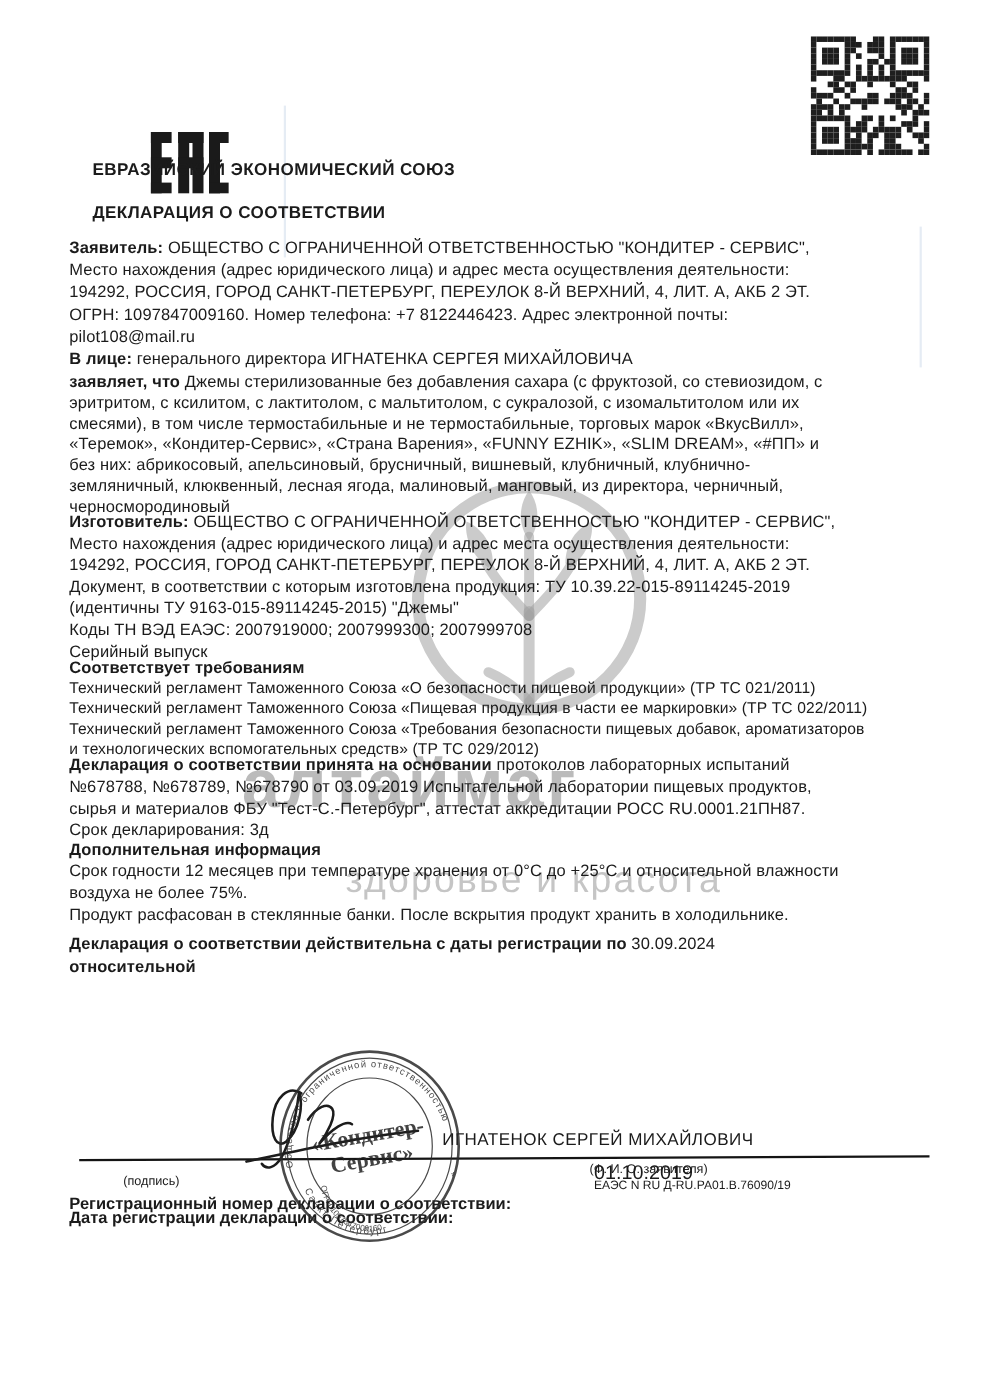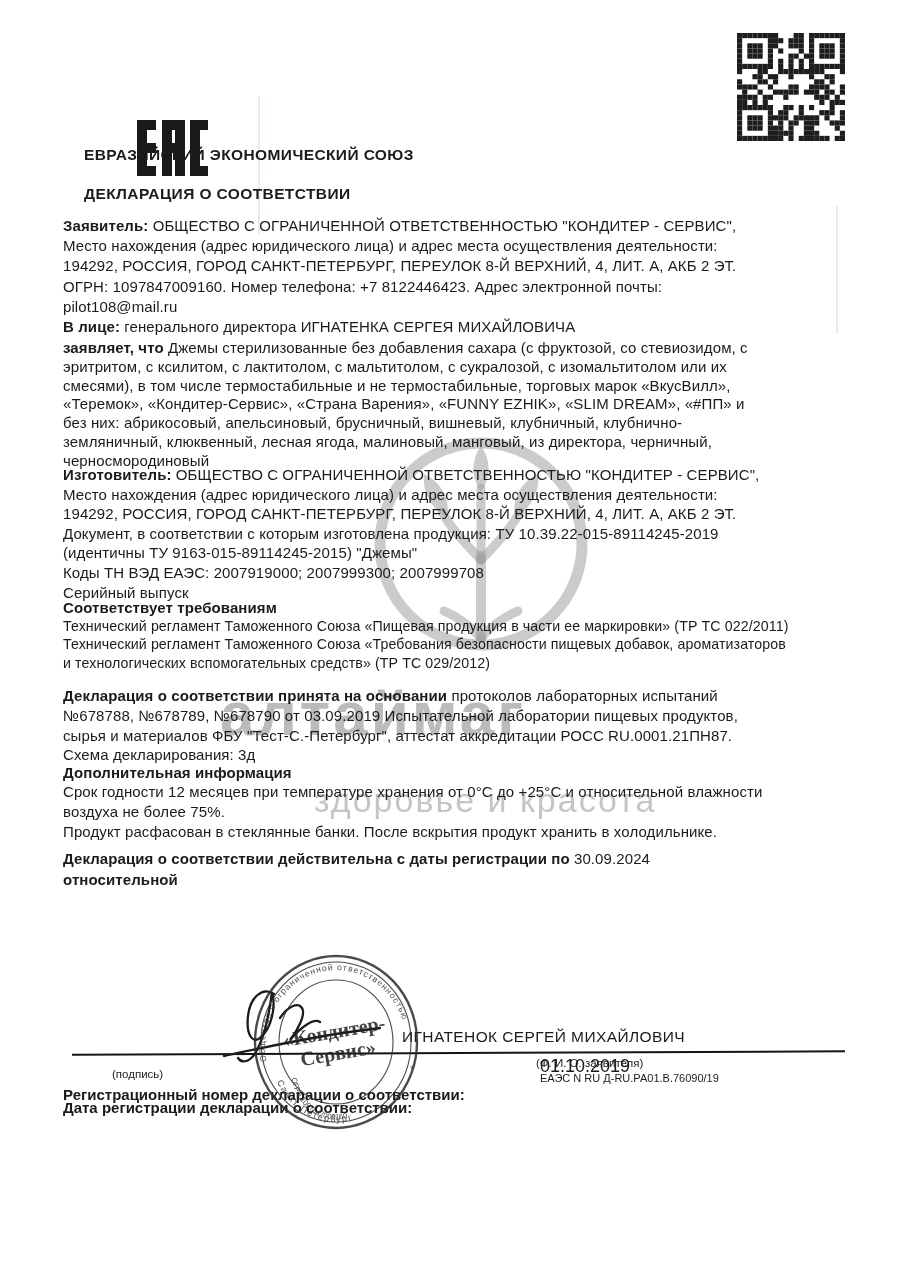--- a/index.html
+++ b/index.html
@@ -375,30 +375,31 @@
     <div class="ln">Место нахождения (адрес юридического лица) и адрес места осуществления деятельности:</div>
     <div class="ln">194292, РОССИЯ, ГОРОД САНКТ-ПЕТЕРБУРГ, ПЕРЕУЛОК 8-Й ВЕРХНИЙ, 4, ЛИТ. А, АКБ 2 ЭТ.</div>
     <div class="ln">Документ, в соответствии с которым изготовлена продукция: ТУ 10.39.22-015-89114245-2019</div>
     <div class="ln">(идентичны ТУ 9163-015-89114245-2015) "Джемы"</div>
     <div class="ln">Коды ТН ВЭД ЕАЭС: 2007919000; 2007999300; 2007999708</div>
     <div class="ln">Серийный выпуск</div>
   </div>
 
   <div class="abs blk compliance-h b">Соответствует требованиям</div>
   <div class="abs blk compliance">
+    <div class="ln">Технический регламент Таможенного Союза «О безопасности пищевой продукции» (ТР ТС 021/2011)</div>
     <div class="ln">Технический регламент Таможенного Союза «Пищевая продукция в части ее маркировки» (ТР ТС 022/2011)</div>
     <div class="ln">Технический регламент Таможенного Союза «Требования безопасности пищевых добавок, ароматизаторов</div>
     <div class="ln">и технологических вспомогательных средств» (ТР ТС 029/2012)</div>
   </div>
 
   <div class="abs blk basis">
     <div class="ln"><span class="b">Декларация о соответствии принята на основании</span><span> протоколов лабораторных испытаний</span></div>
     <div class="ln">№678788, №678789, №678790 от 03.09.2019 Испытательной лаборатории пищевых продуктов,</div>
     <div class="ln">сырья и материалов ФБУ "Тест-С.-Петербург", аттестат аккредитации РОСС RU.0001.21ПН87.</div>
-    <div class="ln">Схема декларирования: 3д</div>
+    <div class="ln">Срок декларирования: 3д</div>
   </div>
 
   <div class="abs blk additional-h b">Дополнительная информация</div>
   <div class="abs blk additional">
     <div class="ln">Срок годности 12 месяцев при температуре хранения от 0°С до +25°С и относительной влажности</div>
     <div class="ln">воздуха не более 75%.</div>
     <div class="ln">Продукт расфасован в стеклянные банки. После вскрытия продукт хранить в холодильнике.</div>
   </div>
 
   <div class="abs blk validity">

